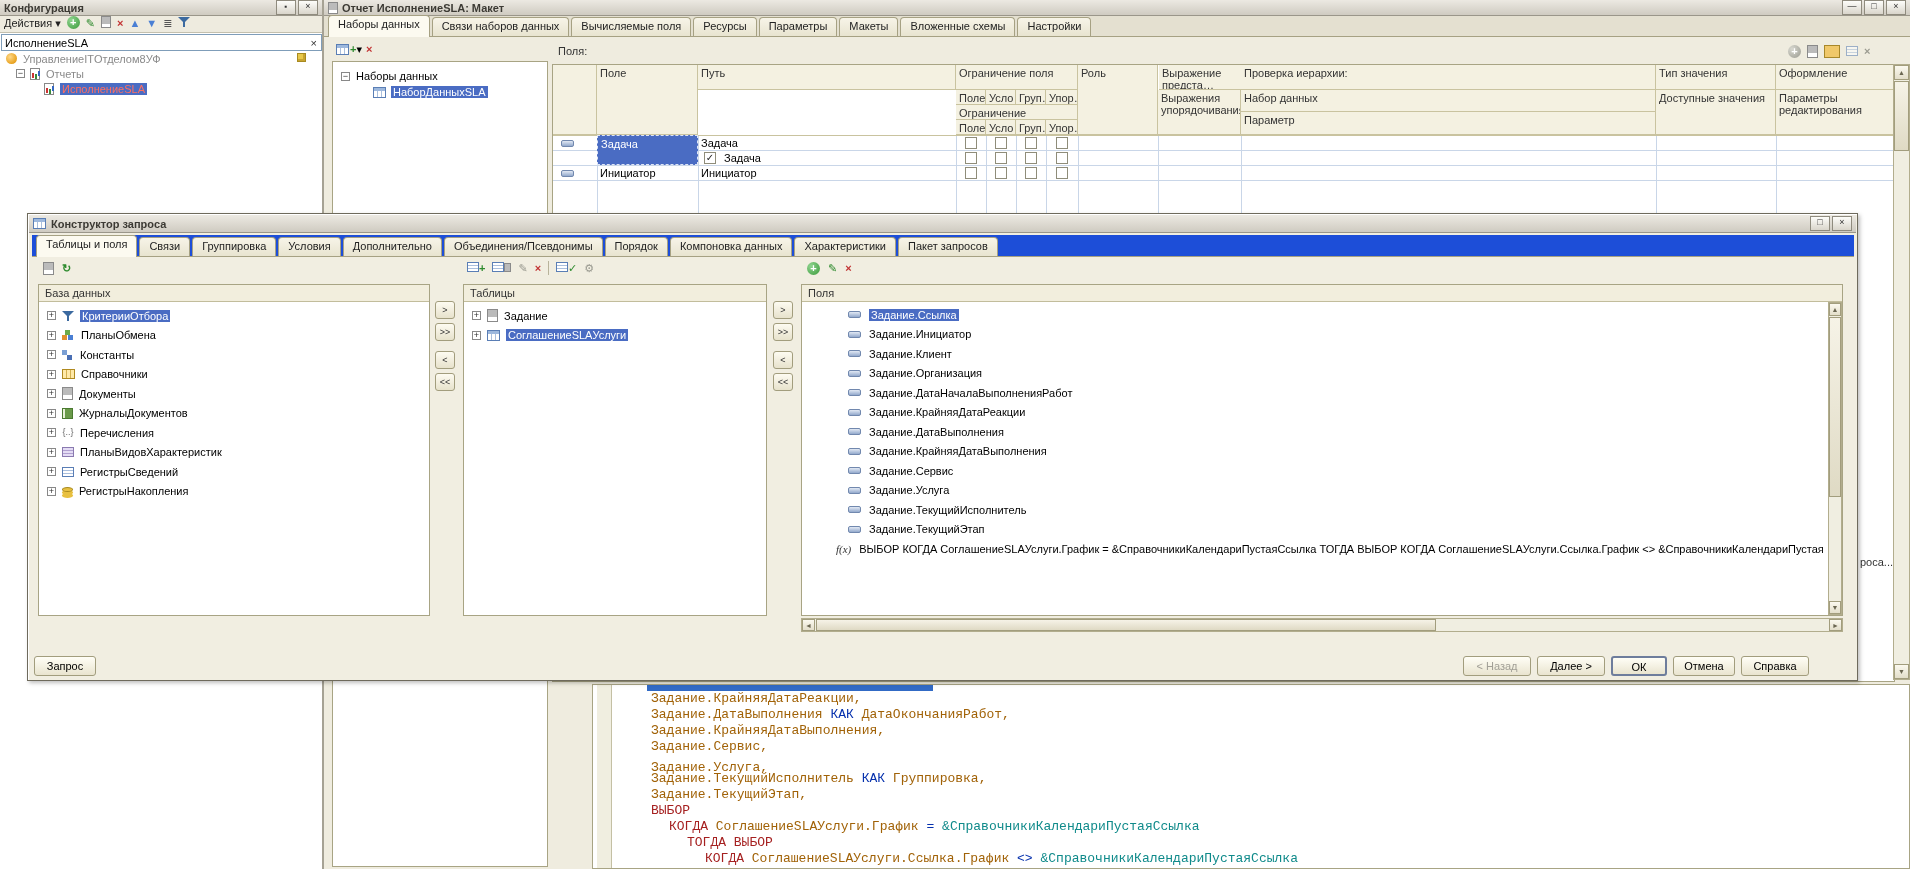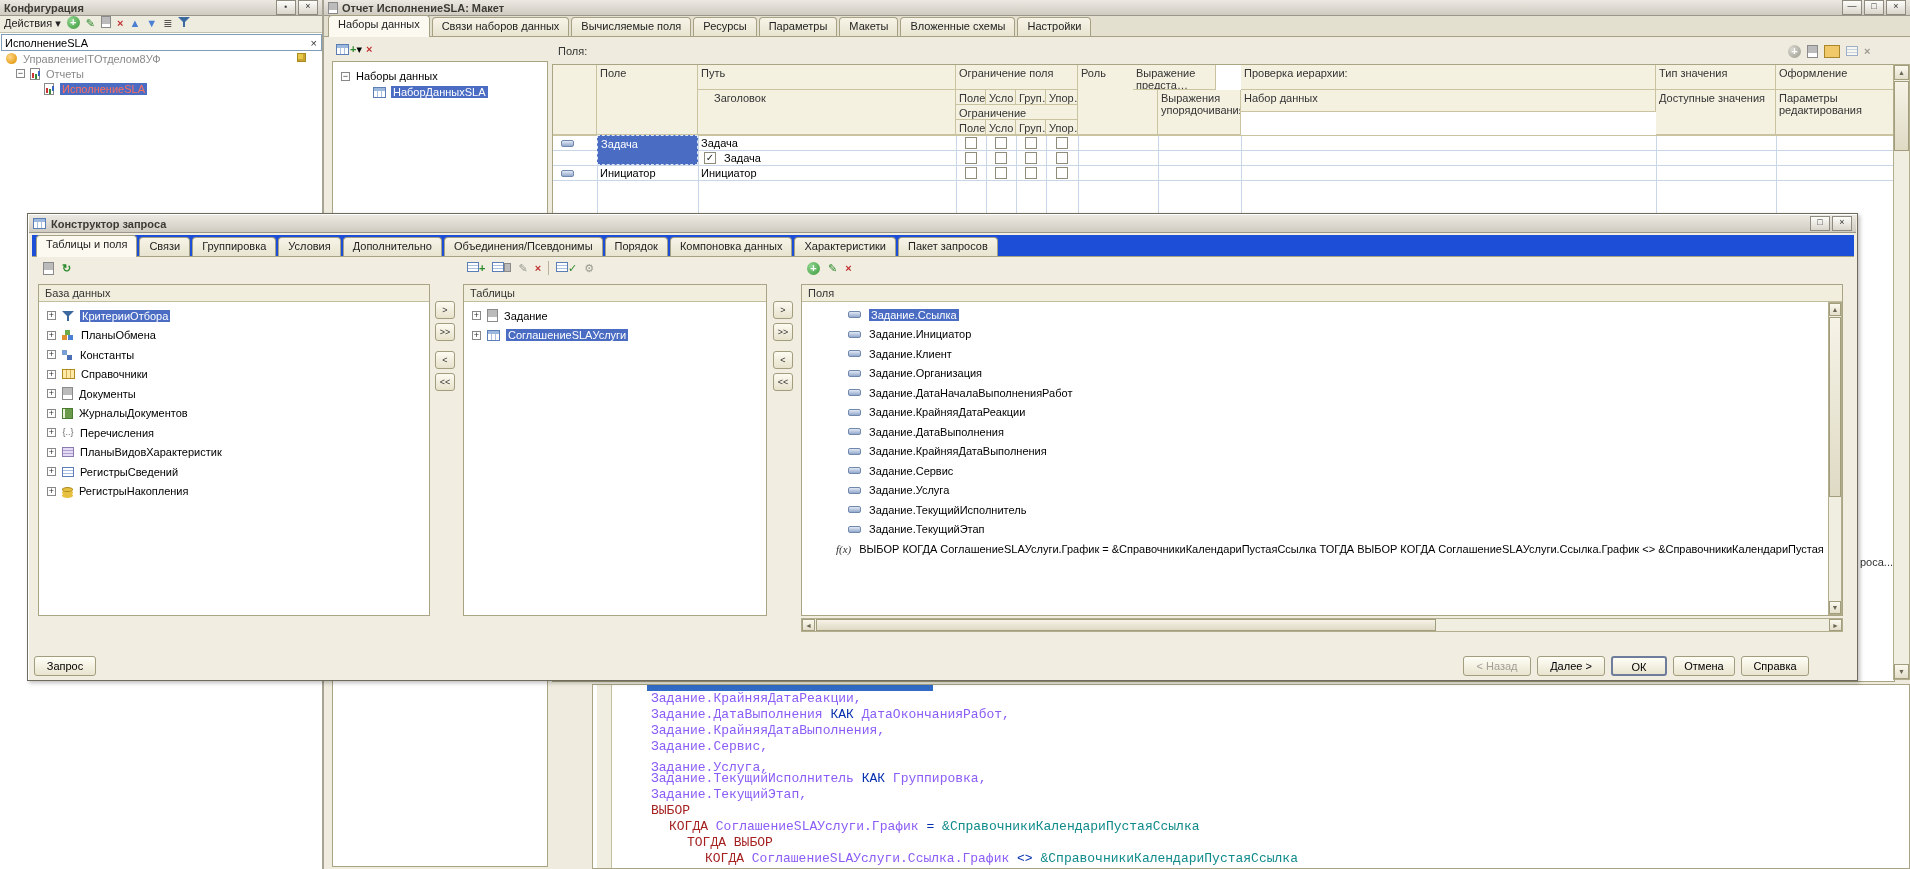--- a/index.html
+++ b/index.html
@@ -77,21 +77,21 @@
   .ic-addcircle{width:13px;height:13px;border-radius:50%;background:radial-gradient(circle at 4px 4px,#8fd48f,#3a9a3a);
       color:#fff;font-size:11px;line-height:13px;text-align:center;font-weight:bold}
   .gl{font-size:11px;line-height:14px}
   
   .gcell{position:absolute;box-sizing:border-box;overflow:hidden;padding:2px 3px;color:#333}
   .ghead{background:#f4f1e1;border-right:1px solid #c9c39f;border-bottom:1px solid #c9c39f}
   .gline-v{position:absolute;width:1px;background:#c9d6e8}
   .gline-h{position:absolute;height:1px;background:#c9d6e8}
   
   .qline{position:absolute;white-space:pre;font-family:"Liberation Mono","DejaVu Sans Mono",monospace;font-size:13px}
-  .qt{color:#8b5cf6}.qk{color:#a52020}.qb{color:#0530ad}.qp{color:#0f8a8a}
+  .qt{color:#a16207}.qk{color:#a52020}.qb{color:#0530ad}.qp{color:#0f8a8a}
   .fx{font-family:"Liberation Serif",serif;font-style:italic;font-size:11px;color:#333;flex:none}
 </style>
 </head>
 <body>
 
 <div class="abs" style="left:0;top:0;width:322px;height:869px;background:#fff;border-right:2px solid #a6a294">
   <div class="titlebar abs" style="left:0;top:0;width:322px;height:16px">
     <span>Конфигурация</span>
     <span style="flex:1"></span>
     <span class="winbtn" style="font-size:8px">▪</span>
@@ -181,36 +181,36 @@
       <span class="ic ic-table"></span>
       <span style="width:5px"></span>
       <span class="sel" style="padding:0 2px">НаборДанныхSLA</span>
     </div>
   </div>
 
   <div class="abs" id="grid" style="left:228px;top:64px;width:1341px;height:616px;background:#fff;border:1px solid #a8a484;box-sizing:content-box">
       <div class="gcell ghead" style="left: 0px; top: 0px; width: 44px; height: 70px;"></div>
       <div class="gcell ghead" style="left: 44px; top: 0px; width: 101px; height: 70px;">Поле</div>
       <div class="gcell ghead" style="left: 145px; top: 0px; width: 258px; height: 25px;">Путь</div>
-      <div class="gcell ghead" style="left: 145px; top: 25px; width: 258px; height: 45px; padding-left: 16px;">Заголовок</div>
       <div class="gcell ghead" style="left: 403px; top: 0px; width: 122px; height: 25px;">Ограничение поля</div>
       <div class="gcell ghead" style="left: 403px; top: 25px; width: 30px; height: 15px;">Поле</div>
       <div class="gcell ghead" style="left: 433px; top: 25px; width: 30px; height: 15px;">Усло…</div>
       <div class="gcell ghead" style="left: 463px; top: 25px; width: 30px; height: 15px;">Груп…</div>
       <div class="gcell ghead" style="left: 493px; top: 25px; width: 32px; height: 15px;">Упор…</div>
       <div class="gcell ghead" style="left: 403px; top: 40px; width: 122px; height: 15px;">Ограничение реквизитов</div>
       <div class="gcell ghead" style="left: 403px; top: 55px; width: 30px; height: 15px;">Поле</div>
       <div class="gcell ghead" style="left: 433px; top: 55px; width: 30px; height: 15px;">Усло…</div>
       <div class="gcell ghead" style="left: 463px; top: 55px; width: 30px; height: 15px;">Груп…</div>
       <div class="gcell ghead" style="left: 493px; top: 55px; width: 32px; height: 15px;">Упор…</div>
       <div class="gcell ghead" style="left: 525px; top: 0px; width: 80px; height: 70px;">Роль</div>
-      <div class="gcell ghead" style="left: 580px; top: 0px; width: 83px; height: 25px;">Выражение предста…</div>
+      <div class="gcell ghead" style="left: 606px; top: 0px; width: 83px; height: 25px;">Выражение предста…</div>
       <div class="gcell ghead" style="left: 605px; top: 25px; width: 83px; height: 45px;">Выражения упорядочивания</div>
       <div class="gcell ghead" style="left: 688px; top: 0px; width: 415px; height: 25px;">Проверка иерархии:</div>
       <div class="gcell ghead" style="left: 688px; top: 25px; width: 415px; height: 22px;">Набор данных</div>
+      <div class="gcell ghead" style="left: 688px; top: 47px; width: 415px; height: 23px;">Параметр</div>
       <div class="gcell ghead" style="left: 1103px; top: 0px; width: 120px; height: 25px;">Тип значения</div>
       <div class="gcell ghead" style="left: 1103px; top: 25px; width: 120px; height: 45px;">Доступные значения</div>
       <div class="gcell ghead" style="left: 1223px; top: 0px; width: 118px; height: 25px;">Оформление</div>
       <div class="gcell ghead" style="left: 1223px; top: 25px; width: 118px; height: 45px;">Параметры редактирования</div>
       <div class="gline-v" style="left: 44px; top: 70px; height: 79px;"></div>
       <div class="gline-v" style="left: 145px; top: 70px; height: 79px;"></div>
       <div class="gline-v" style="left: 403px; top: 70px; height: 79px;"></div>
       <div class="gline-v" style="left: 433px; top: 70px; height: 79px;"></div>
       <div class="gline-v" style="left: 463px; top: 70px; height: 79px;"></div>
       <div class="gline-v" style="left: 493px; top: 70px; height: 79px;"></div>

